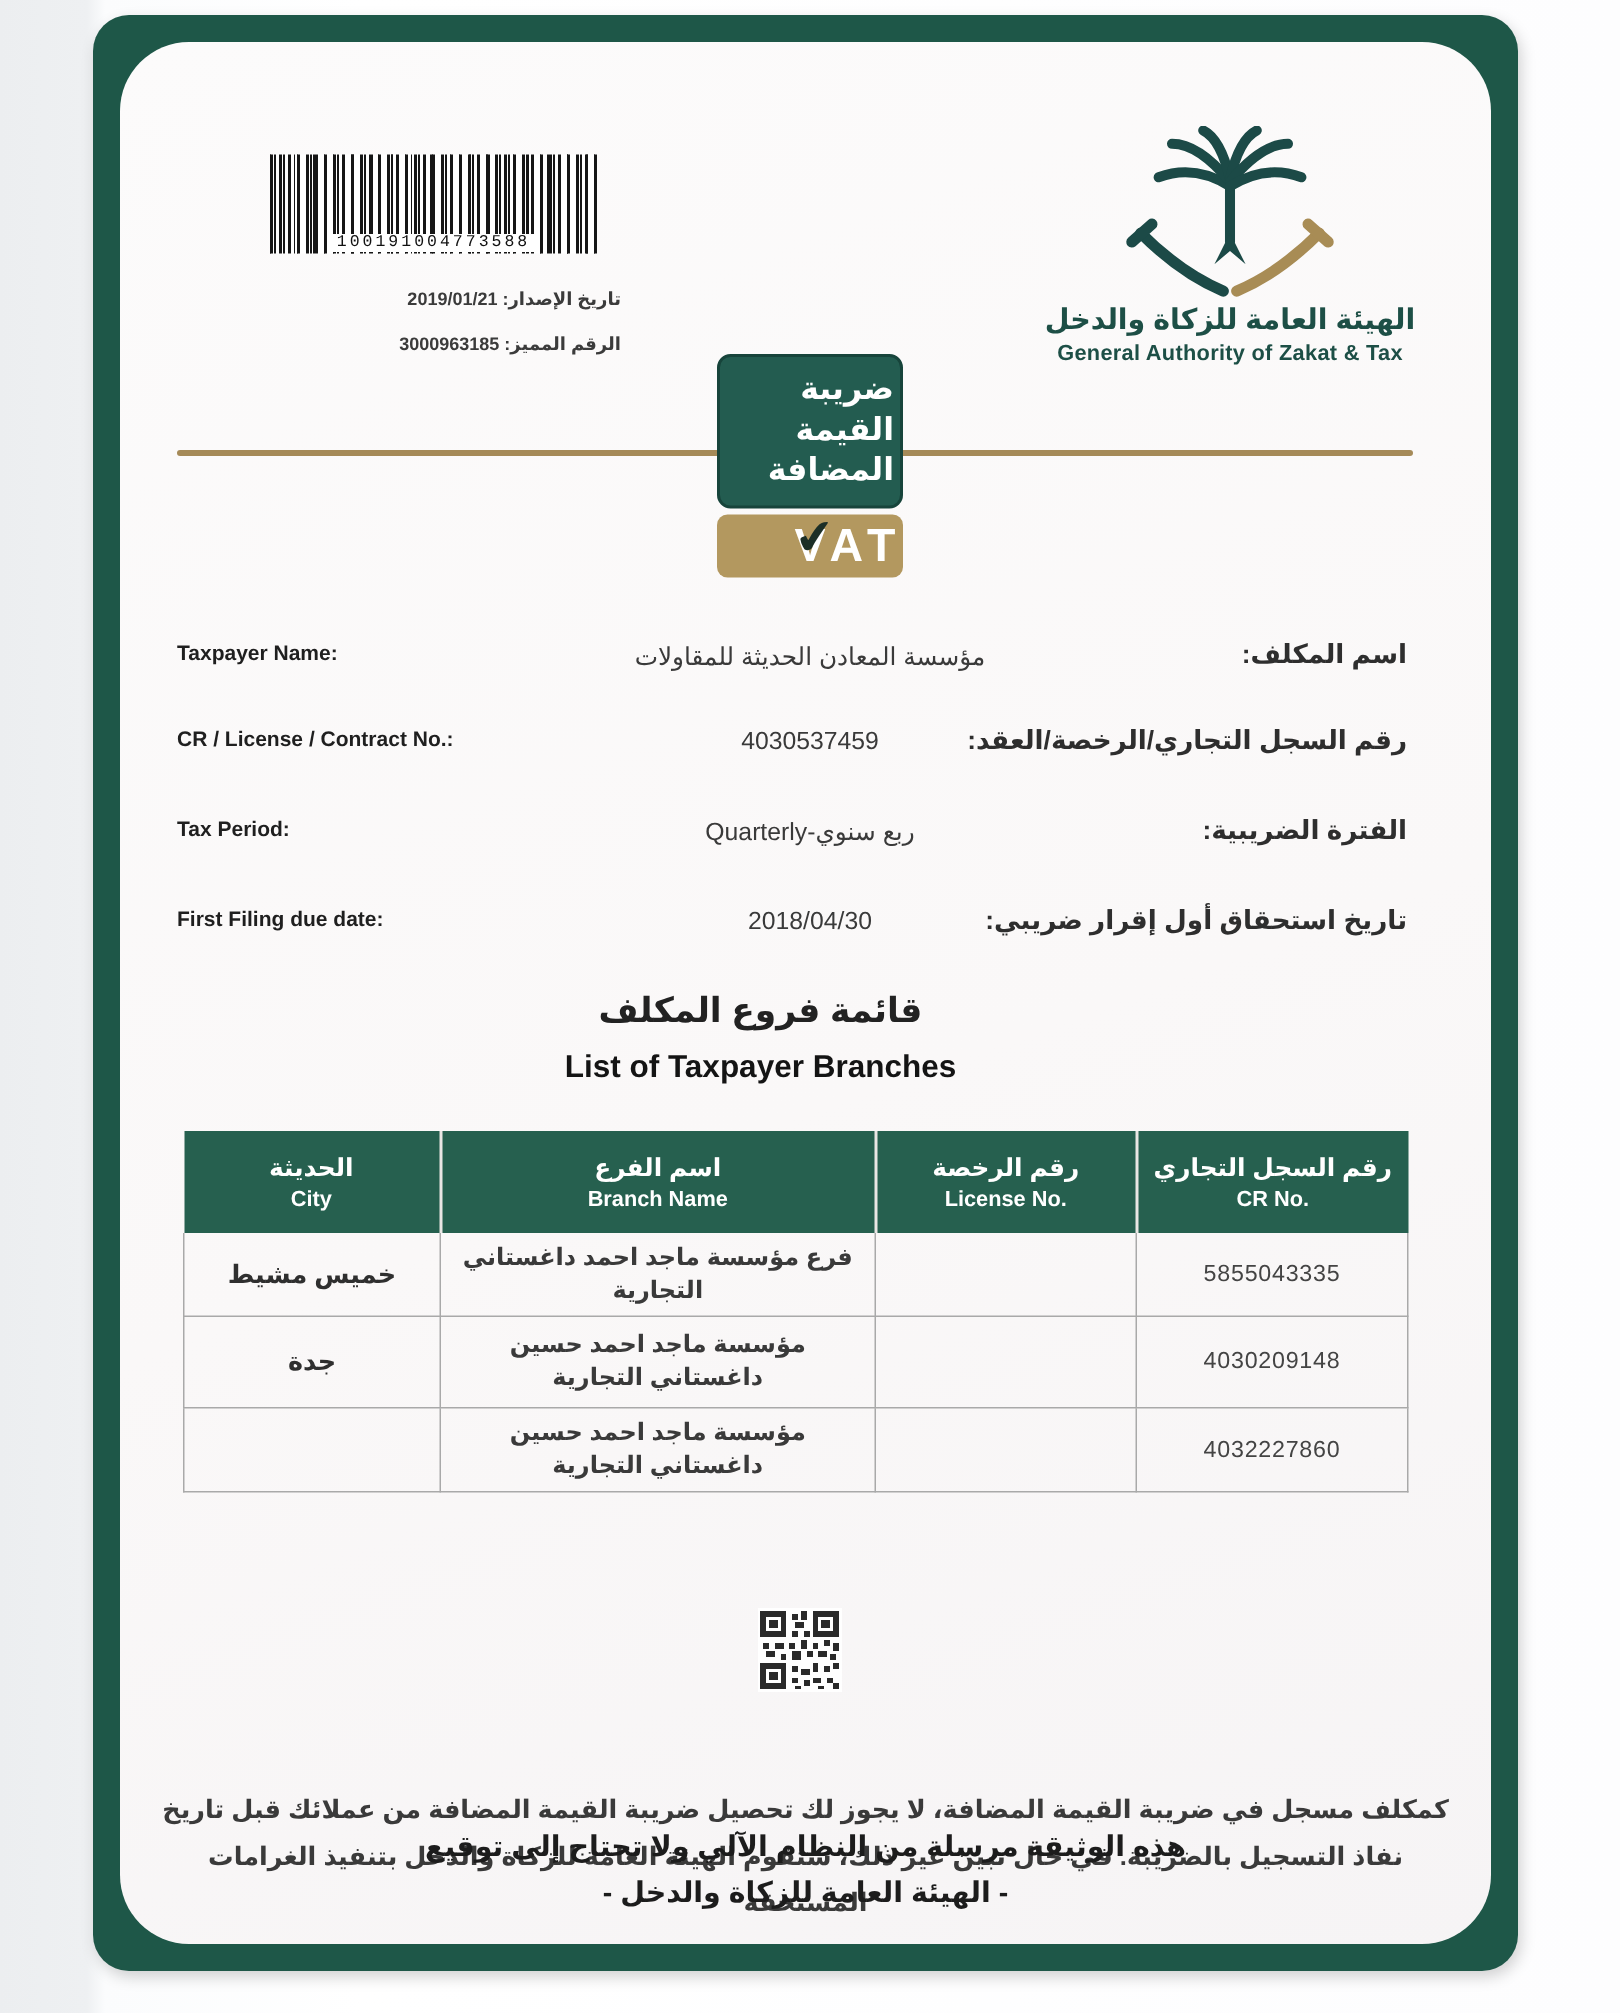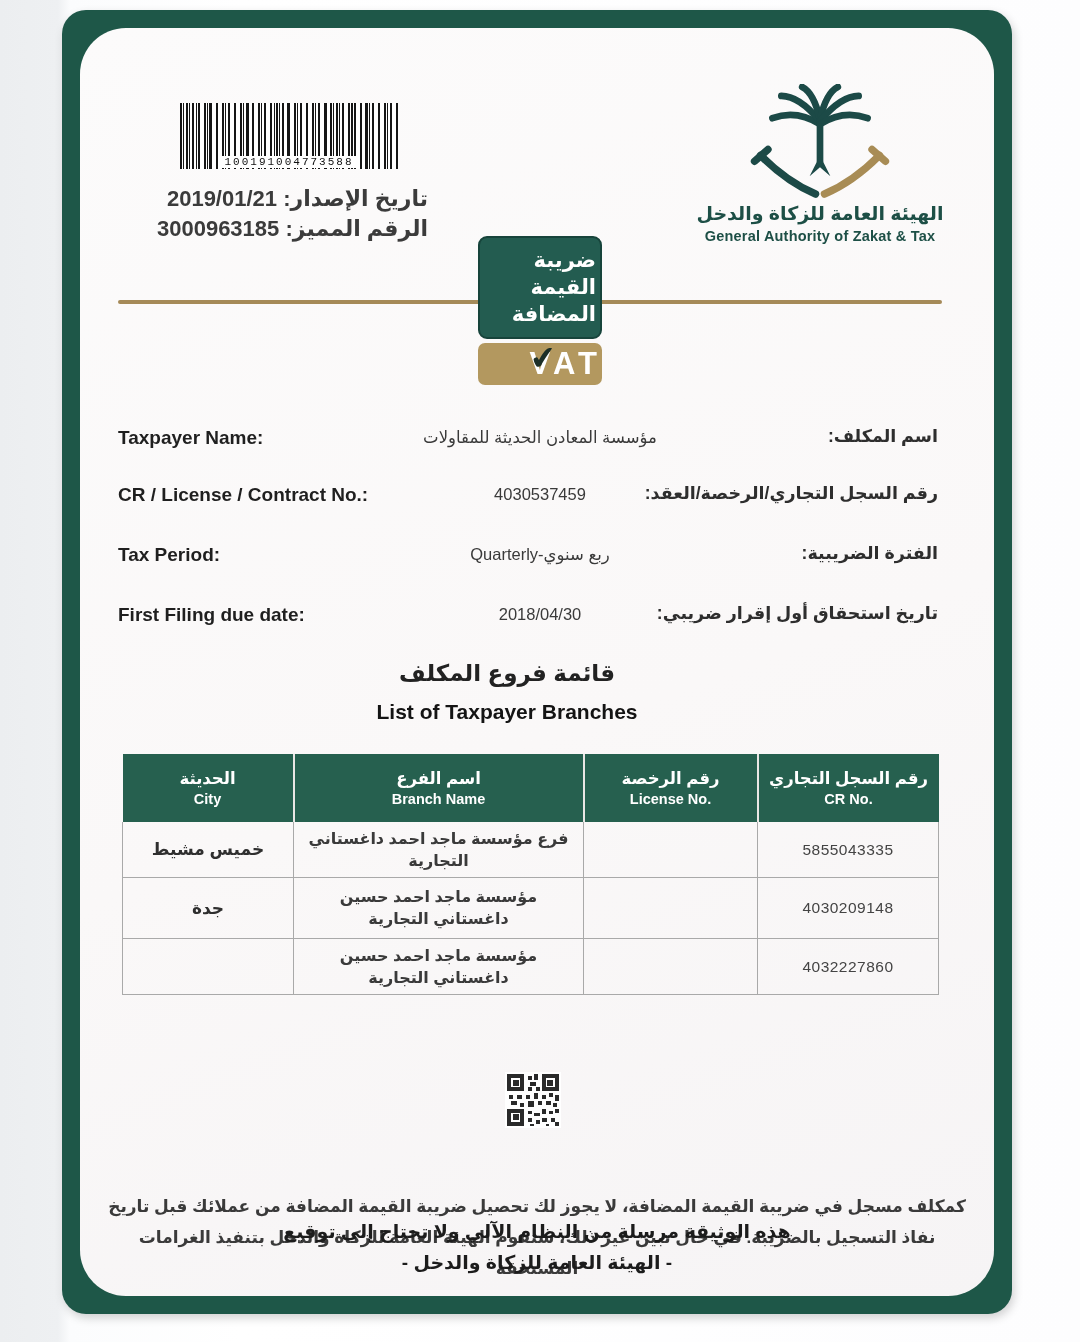--- a/index.html
+++ b/index.html
@@ -29,22 +29,22 @@
       repeating-linear-gradient(90deg,#161616 0 1px,transparent 1px 9px),
       repeating-linear-gradient(90deg,transparent 0 3px,#161616 3px 4px,transparent 4px 13px);
   }
   .barcode-num{
     position:absolute;left:50%;bottom:1px;transform:translateX(-50%);
     background:#fff;padding:0 3px;font-family:"Liberation Mono","DejaVu Sans Mono",monospace;
     font-size:11px;letter-spacing:2px;color:#111;white-space:nowrap;
   }
   
   .issue-meta{
-    position:absolute;left:118px;top:156px;width:230px;direction:rtl;
-    font-size:22px;line-height:30px;color:#3b3b3b;font-weight:600;
+    position:absolute;left:104px;top:156px;width:230px;direction:rtl;
+    font-size:12px;line-height:30px;color:#3b3b3b;font-weight:600;
   }
   .issue-meta .row{white-space:nowrap;}
   .issue-meta .val{color:#3b3b3b;font-weight:600;}
   
   .authority{position:absolute;left:585px;top:56px;width:310px;text-align:center;}
   .authority svg{display:block;margin:0 auto;}
   .authority .name-ar{font-size:19px;font-weight:bold;color:#1d4f46;margin-top:2px;}
   .authority .name-en{font-size:14.5px;font-weight:bold;color:#1d4f46;margin-top:3px;letter-spacing:.2px;}
   
   .gold-line{position:absolute;left:38px;top:272px;width:824px;height:4px;background:#a58a58;border-radius:2px;}
@@ -57,21 +57,21 @@
     position:relative;margin-top:4px;background:#b3985f;border-radius:7px;
     color:#fff;font-weight:bold;font-size:31px;line-height:42px;letter-spacing:5px;
     height:42px;
   }
   .vat-check{
     position:absolute;left:50%;top:-6px;transform:translateX(-38%) rotate(-6deg);
     color:#1c2f27;font-size:32px;letter-spacing:0;line-height:42px;
   }
   
   .field-row{position:absolute;left:38px;right:56px;height:34px;}
-  .field-row .lbl-en{position:absolute;left:0;top:4px;font-size:19px;font-weight:bold;color:#1f1f1f;white-space:nowrap;}
+  .field-row .lbl-en{position:absolute;left:0;top:4px;font-size:14px;font-weight:bold;color:#1f1f1f;white-space:nowrap;}
   .field-row .val{position:absolute;left:192px;top:5px;width:460px;text-align:center;font-size:16.5px;color:#3a3a3a;font-weight:500;}
   .field-row .lbl-ar{position:absolute;right:0;top:3px;font-size:17.5px;font-weight:700;color:#2e2e2e;direction:rtl;white-space:nowrap;}
   
   .branches-title-ar{position:absolute;left:0;right:60px;top:632px;text-align:center;font-size:23px;font-weight:bold;color:#222;direction:rtl;}
   .branches-title-en{position:absolute;left:0;right:60px;top:672px;text-align:center;font-size:21px;font-weight:bold;color:#141414;}
   .branch-table{
     position:absolute;left:42px;top:726px;width:816px;border-collapse:collapse;table-layout:fixed;
     font-size:16px;color:#333;
   }
   .branch-table col.c-city{width:171px;}

